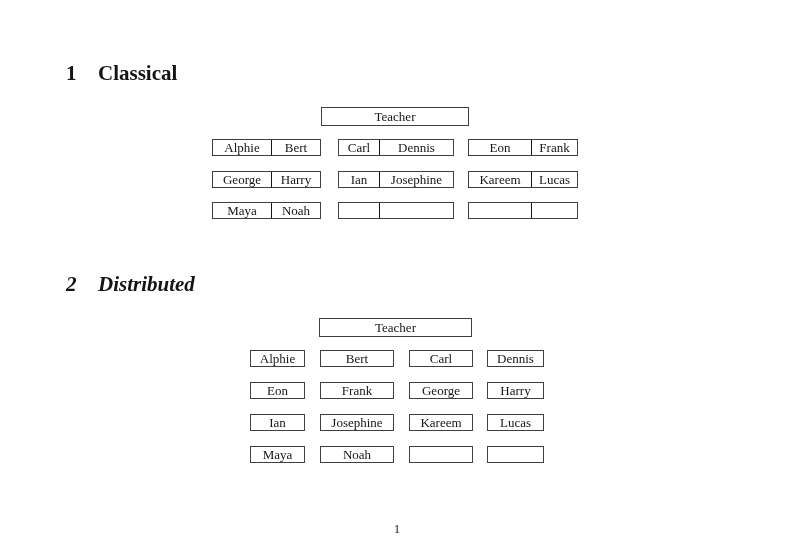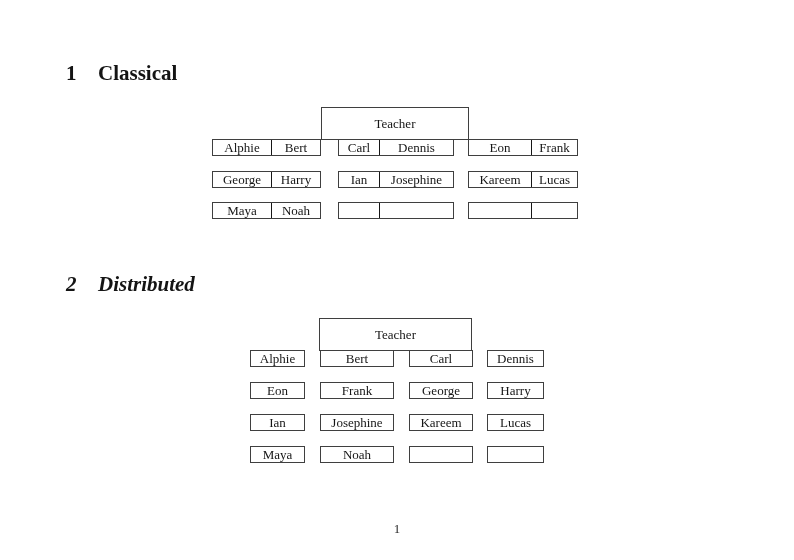--- a/index.html
+++ b/index.html
@@ -21,21 +21,21 @@
     left: 66px;
     font-size: 21px;
     font-weight: bold;
     line-height: 21px;
     color: #141414;
     white-space: nowrap;
   }
   .heading .sec-num { display: inline-block; min-width: 32px; }
   .teacher-box {
     position: absolute;
-    height: 33px;
+    height: 19px;
     border: 1px solid #3f3f3f;
     display: flex;
     align-items: center;
     justify-content: center;
     font-size: 13px;
     line-height: 14px;
     background: #ffffff;
   }
   .desk {
     position: absolute;

